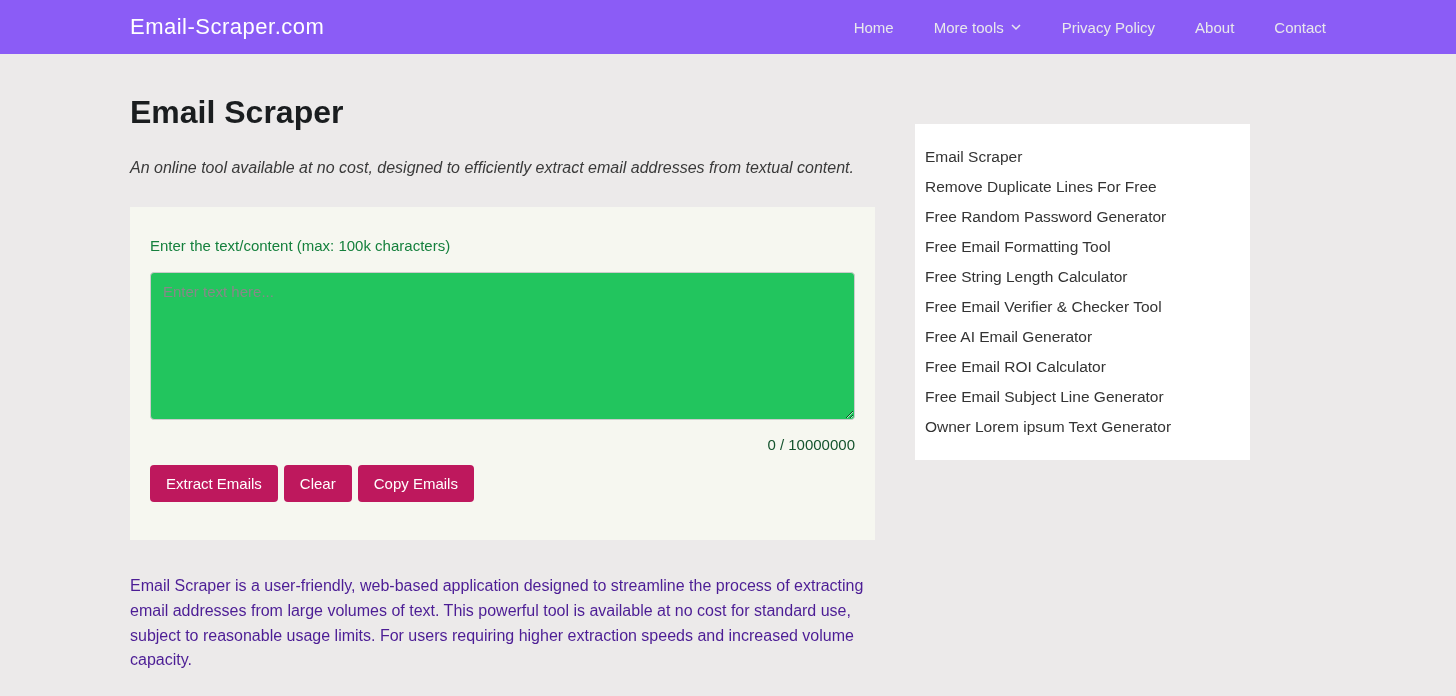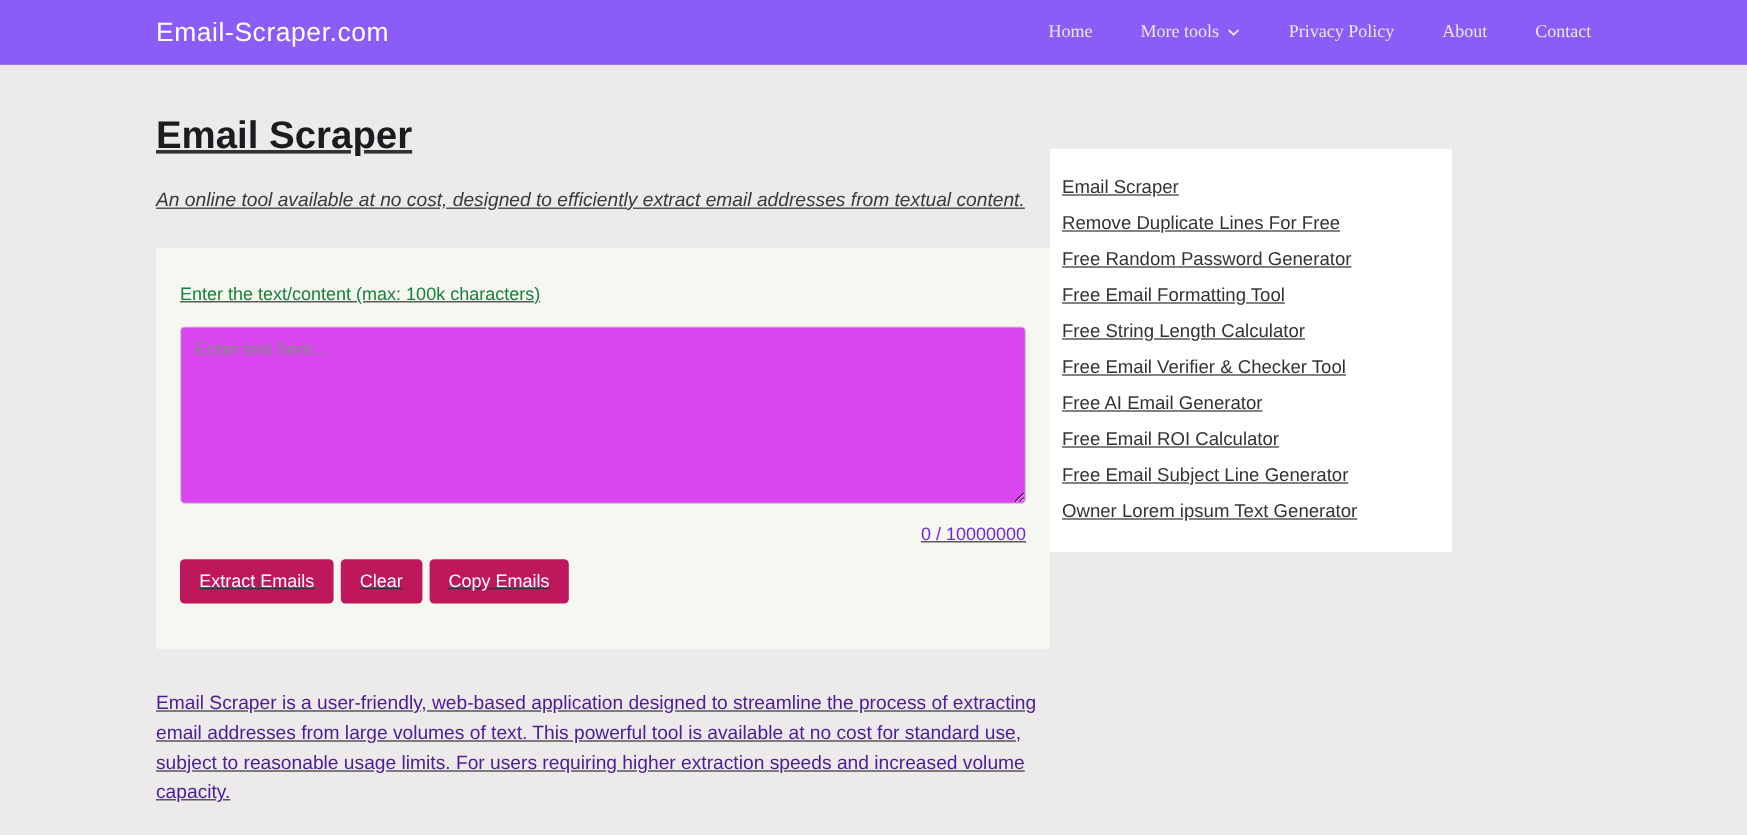--- a/index.html
+++ b/index.html
@@ -20,38 +20,37 @@
   color: #fff;
   font-size: 22px;
   font-weight: 500;
   letter-spacing: 0.5px;
   font-family: 'Comic Sans MS', cursive, sans-serif;
 }
 nav {
   margin-left: auto;
   display: flex;
   gap: 40px;
-  font-family: Liberation Serif, serif;
 }
 .nav-item {
   color: #e8e8ec;
   font-size: 15px;
   cursor: pointer;
   display: flex;
   align-items: center;
   gap: 6px;
 }
 .chevron {
   display: inline-block;
 }
 .chevron svg { display: block; }
 .container {
   display: flex;
   padding: 40px 116px 0 130px;
-  text-decoration: underline;
+  gap: 40px;
 }
 .main {
   flex: 1;
   max-width: 745px;
 }
 h1 {
   font-size: 32px;
   font-weight: 700;
   color: #1a1d1f;
   margin-bottom: 28px;
@@ -73,28 +72,28 @@
 }
 textarea {
   width: 100%;
   height: 148px;
   border: 1px solid #ccc;
   border-radius: 4px;
   padding: 10px 12px;
   font-size: 15px;
   font-family: inherit;
   resize: both;
-  background: #d946ef;
+  background: #22c55e;
   color: #333;
 }
 textarea::placeholder { color: #888; }
 .counter {
   text-align: right;
   font-size: 15px;
-  color: #6d28d9;
+  color: #14532d;
   margin-top: 12px;
   margin-bottom: 12px;
 }
 .buttons { display: flex; gap: 6px; }
 .btn {
   background: #be185d;
   color: #fff;
   border: none;
   border-radius: 4px;
   padding: 10px 16px;

